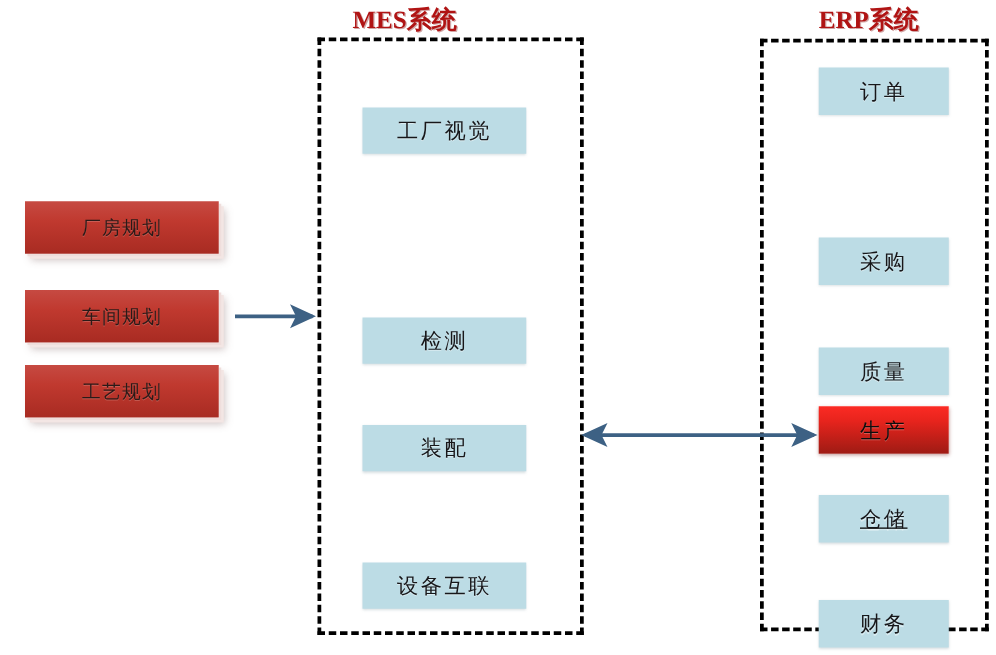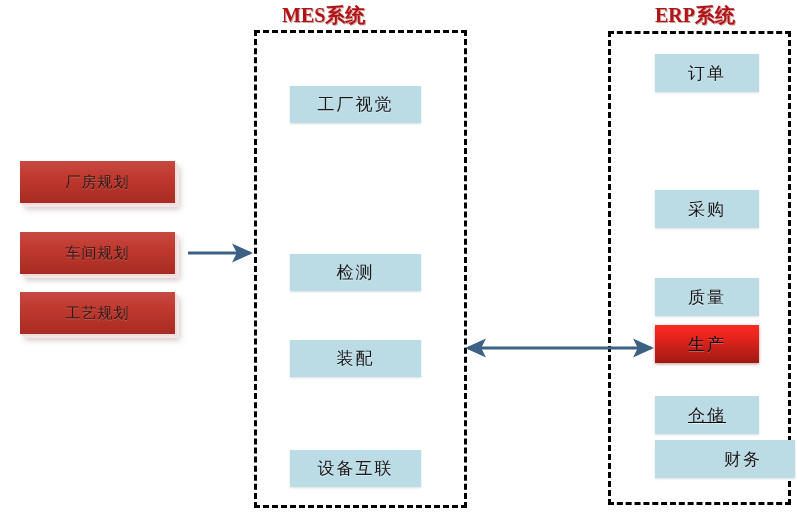--- a/index.html
+++ b/index.html
@@ -96,21 +96,21 @@
   #mes-chip-4 { top: 450px; }
 
   
   .erp-chip { left: 655px; width: 104px; height: 38px; }
   #erp-chip-0 { top: 54px; }
   #erp-chip-1 { top: 122px; }
   #erp-chip-2 { top: 190px; }
   #erp-chip-3 { top: 256px; margin-top: 22px; }
   #erp-chip-4 { top: 325px; }
   #erp-chip-5 { top: 396px; text-decoration: underline; }
-  #erp-chip-6 { top: 440px; padding-left: 36px; }
+  #erp-chip-6 { top: 480px; }
 
   
   .chip-blue.highlight {
     background: linear-gradient(180deg, #fb2b24 0%, #e8241d 30%, #9e1b14 100%);
     box-shadow: 0 1px 3px rgba(110,20,15,0.45);
   }
   .chip-blue.highlight .chip-label {
     color: #0d0d0d;
     text-shadow: 0 1px 0 rgba(255,255,255,0.25);
   }

